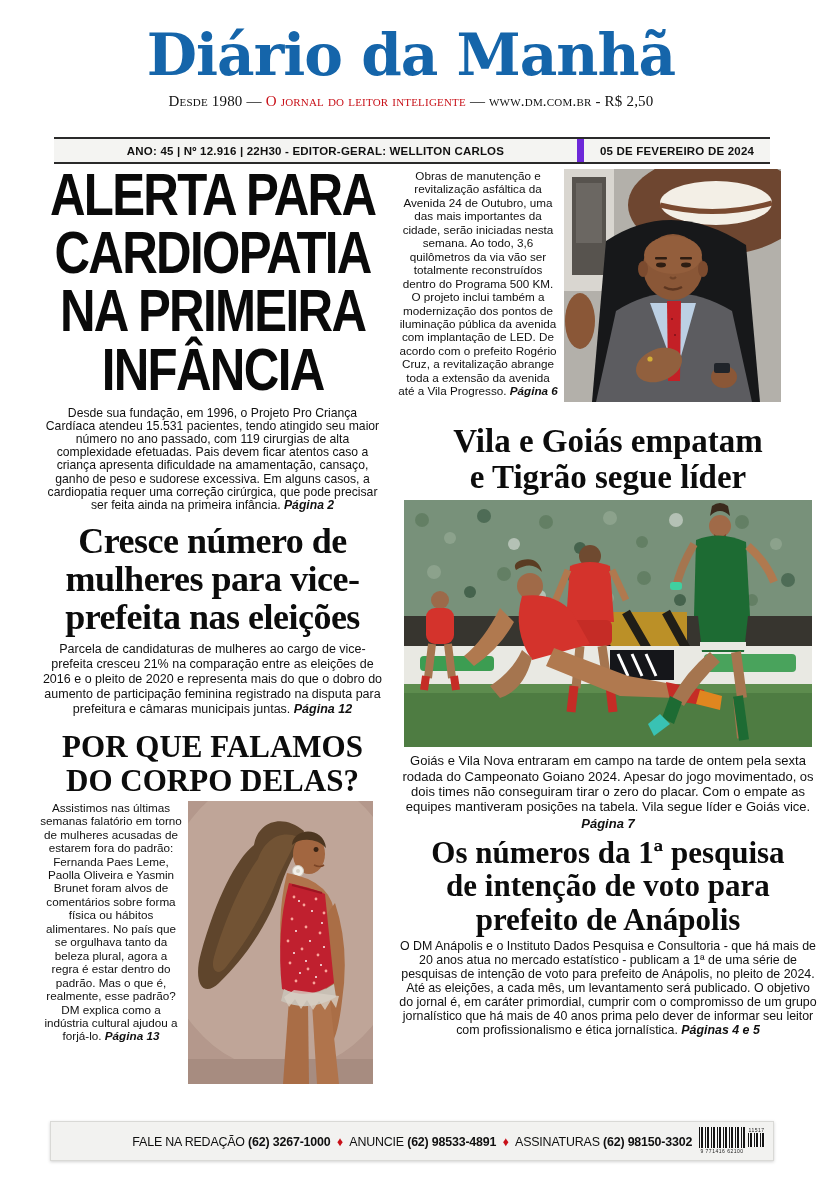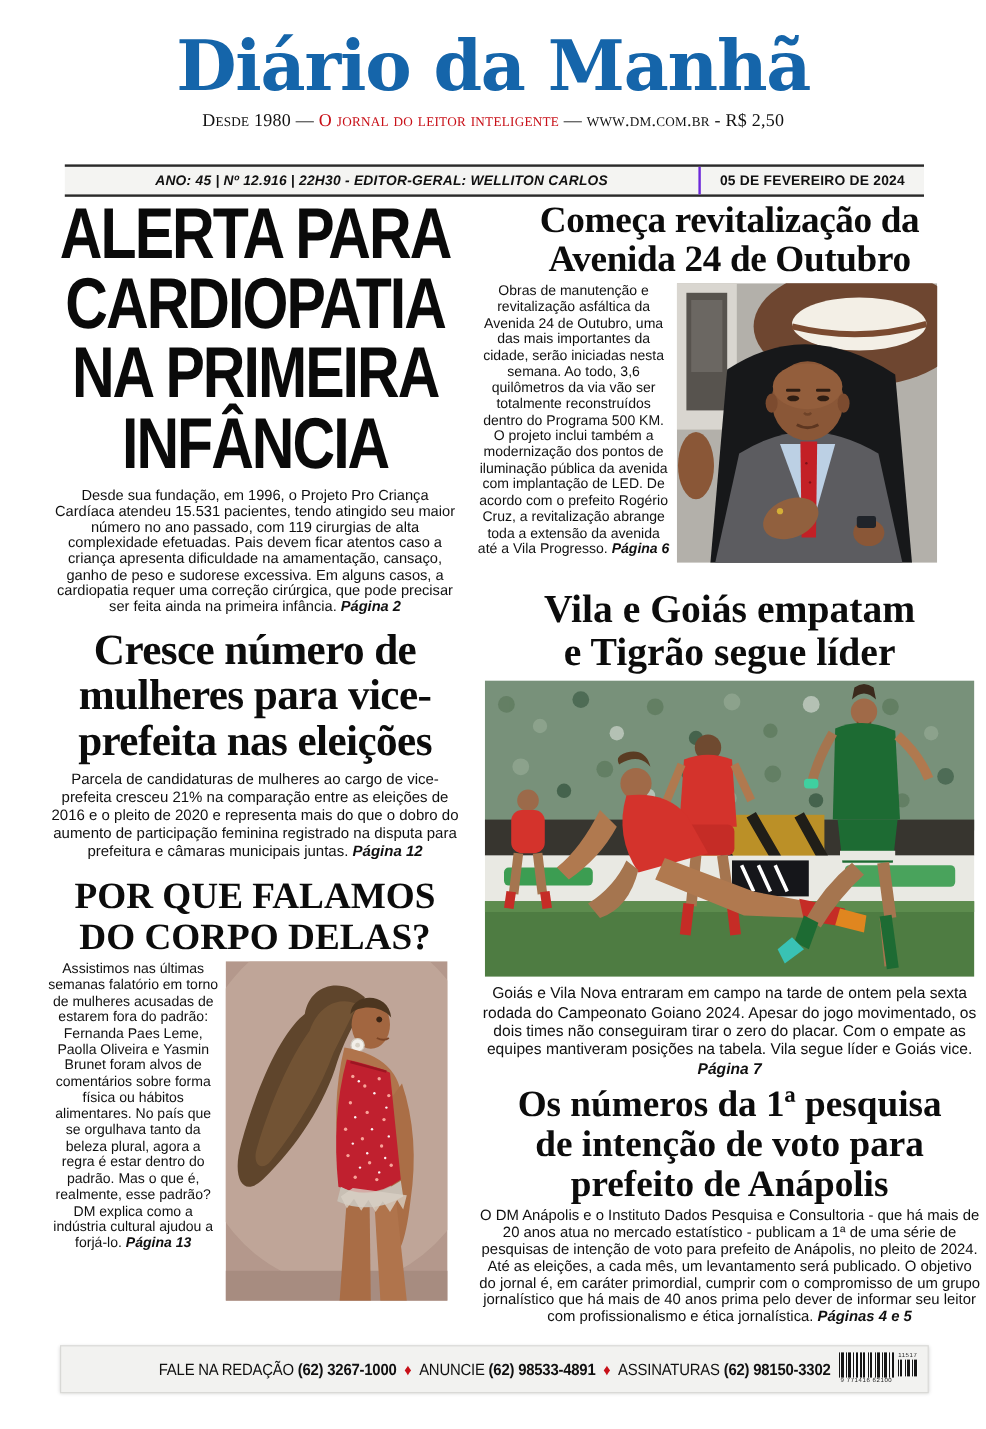--- a/index.html
+++ b/index.html
@@ -25,21 +25,21 @@
   }
   .tagline .hl{color:var(--accent-red);}
   
   .datebar{
     position:absolute;left:54px;right:52px;top:137px;height:27px;background:#f4f4f2;
     border-top:2px solid #2a2a2a;border-bottom:2px solid #2a2a2a;
     display:flex;align-items:stretch;font-weight:bold;font-size:11.5px;
   }
   .datebar .cell{display:flex;align-items:center;justify-content:center;letter-spacing:.2px;}
   .datebar .c1{width:182px;border-right:1px solid #9a9a9a;}
-  .datebar .c2{flex:1;border-right:2px solid #6d28d9;font-style:italic;}
+  .datebar .c2{flex:1;border-right:7px solid #6d28d9;}
   .datebar .c3{width:186px;}
   
   .col-left{position:absolute;left:40px;top:166px;width:345px;}
   .col-right{position:absolute;left:398px;top:166px;width:420px;}
   .pre{white-space:pre-line;}
   
   .impact{
     font-family:"Liberation Sans",sans-serif;font-weight:bold;font-size:60px;line-height:.97;
     letter-spacing:-2px;width:421px;transform:scaleX(.82);transform-origin:left top;
     text-align:center;color:#0a0a0a;margin:0;
@@ -168,22 +168,20 @@
           <circle cx="133" cy="164" r="1"></circle>
         <circle cx="112" cy="172" r="1"></circle>
           <circle cx="128" cy="176" r="1"></circle>
       </g>
     </svg>
   </div>
 </section>
 
 <section class="col-right">
 
-  <h2 class="h-serif h-md pre">Começa revitalização da
-Avenida 24 de Outubro</h2>
 
   <div class="row">
     <div class="side-text" style="width:160px;"><span>Obras de manutenção e revitalização asfáltica da Avenida 24 de Outubro, uma das mais importantes da cidade, serão iniciadas nesta semana. Ao todo, 3,6 quilômetros da via vão ser totalmente reconstruídos dentro do Programa 500 KM. O projeto inclui também a modernização dos pontos de iluminação pública da avenida com implantação de LED. De acordo com o prefeito Rogério Cruz, a revitalização abrange toda a extensão da avenida até a Vila Progresso. </span><span class="pref">Página 6</span></div>
     <div class="gap"></div>
 
     <svg class="photo" width="217" height="233" viewBox="0 0 217 233" aria-hidden="true">
       <rect width="217" height="233" fill="#b3b0aa"></rect>
       <rect x="0" y="0" width="50" height="122" fill="#d9d6d0"></rect>
       <rect x="8" y="8" width="34" height="98" fill="#57534e"></rect>
       <rect x="12" y="14" width="26" height="60" fill="#6b6762"></rect>

